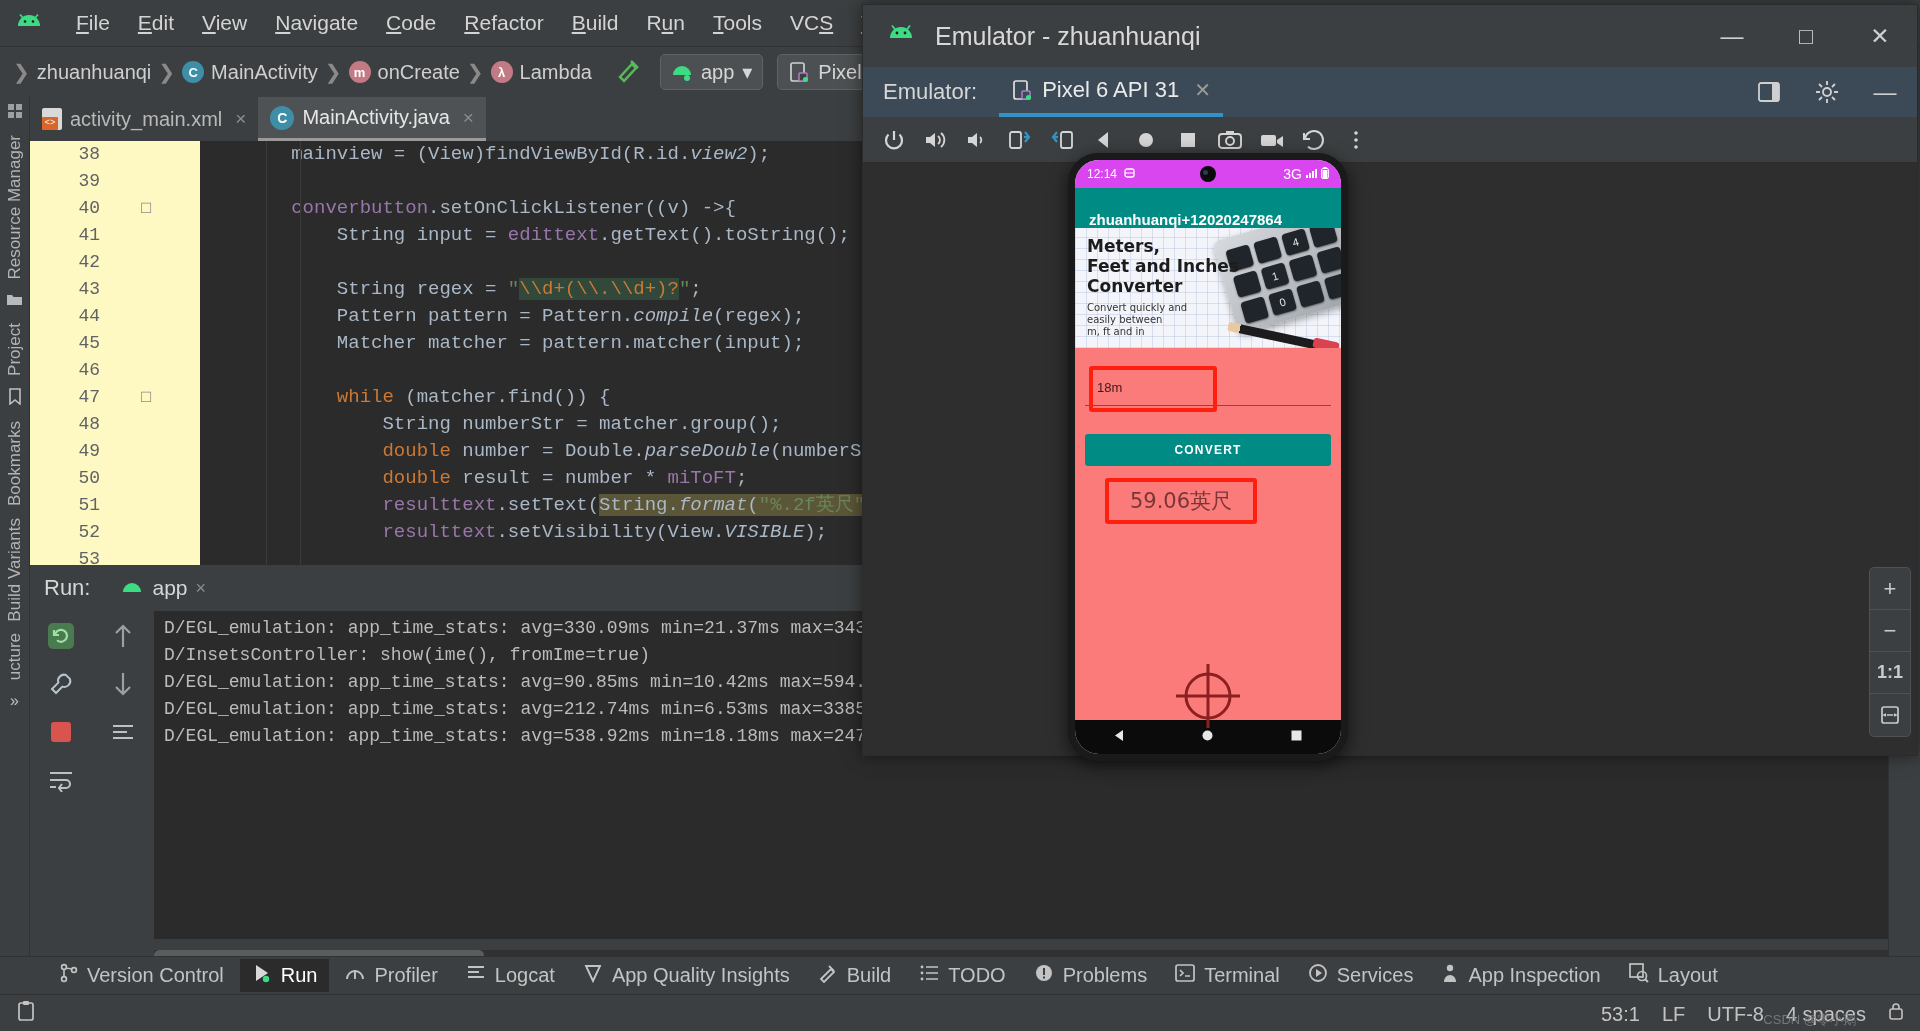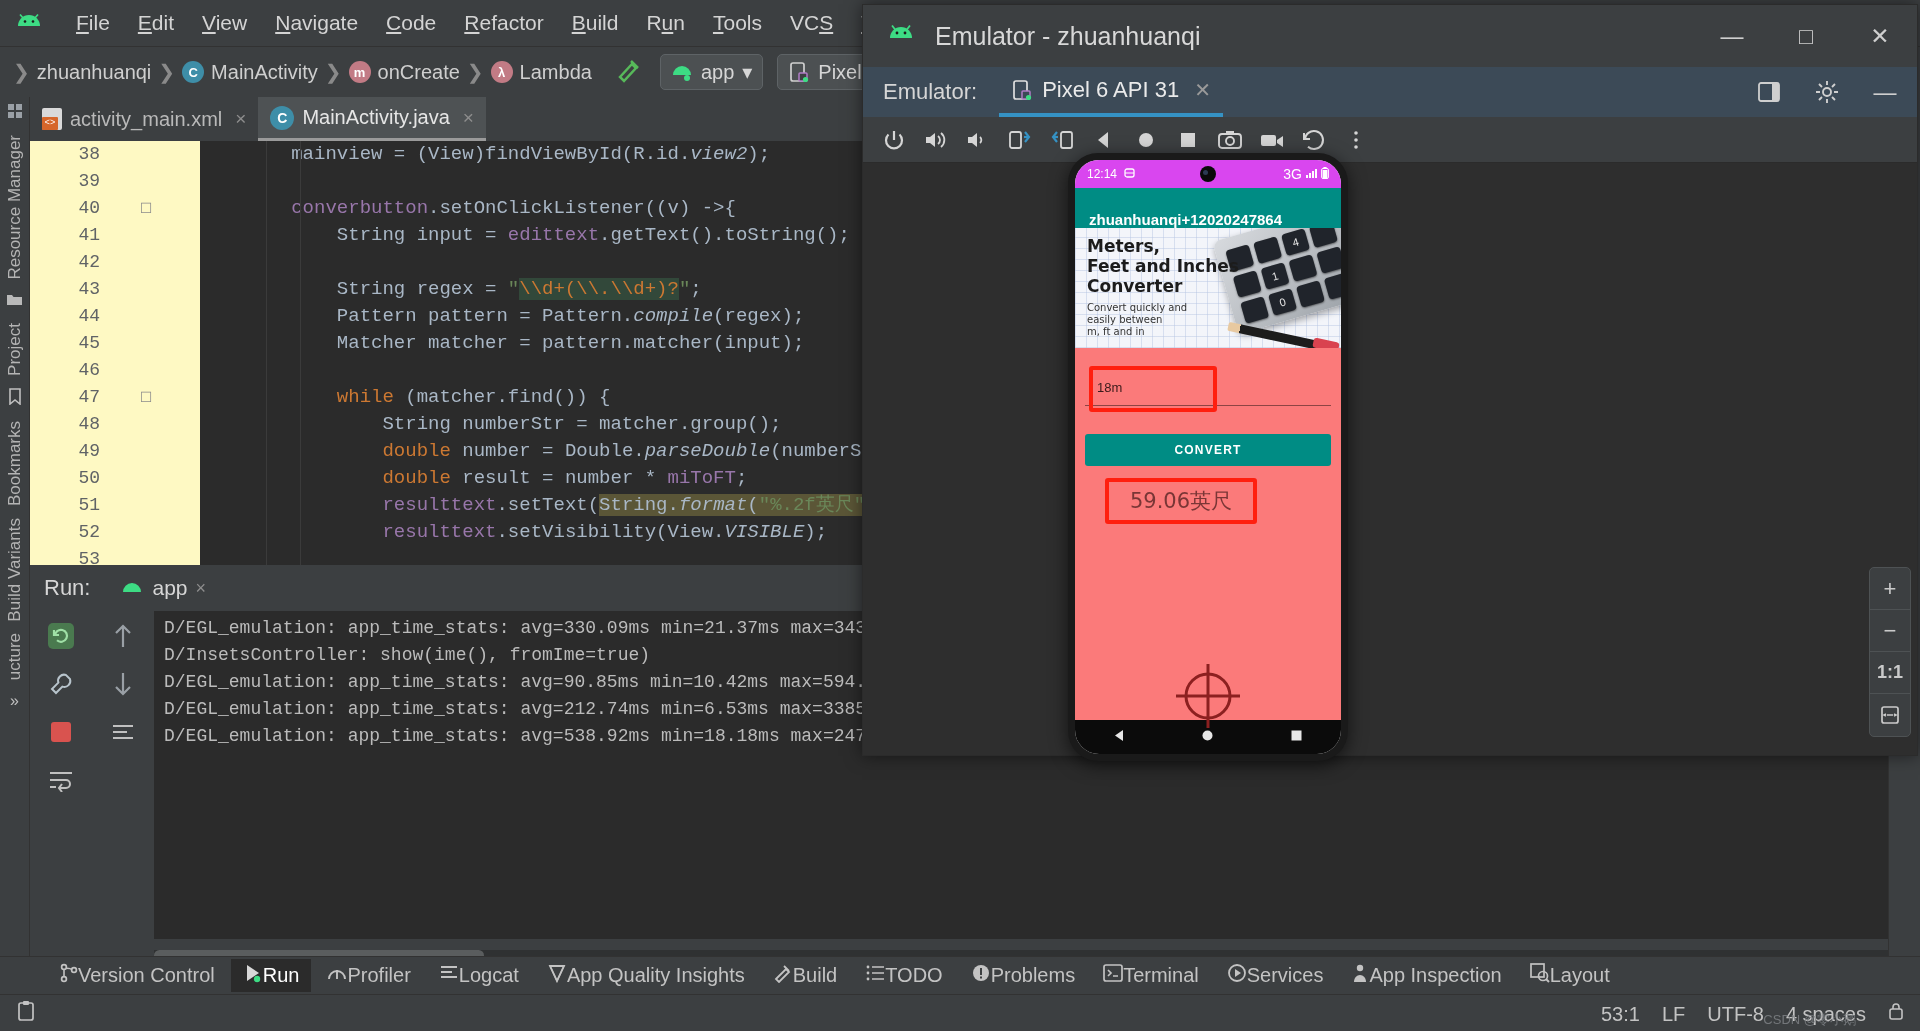--- a/index.html
+++ b/index.html
@@ -167,21 +167,21 @@
     position:absolute; left:124px; bottom:2px; right:0; height:11px; background:#2f3132;
   }
 
   
   .botbar {
     position:absolute; left:0; bottom:37px; width:1920px; height:38px;
     background:#3c3f41; display:flex; align-items:center; padding-left:48px; gap:4px;
     border-top:1px solid #323232;
   }
   .bottab {
-    display:flex; align-items:center; padding:4px 12px;
+    display:flex; align-items:center; gap:9px; padding:4px 12px;
     font-size:20px; color:#c3c3c3; white-space:nowrap;
   }
   .bottab.active { background:#2b2b2b; color:#ffffff; }
 
   
   .statusbar {
     position:absolute; left:0; bottom:0; width:1920px; height:37px;
     background:#3c3f41; display:flex; align-items:center;
     padding:0 16px; font-size:20px; color:#c3c3c3;
     border-top:1px solid #323232;

